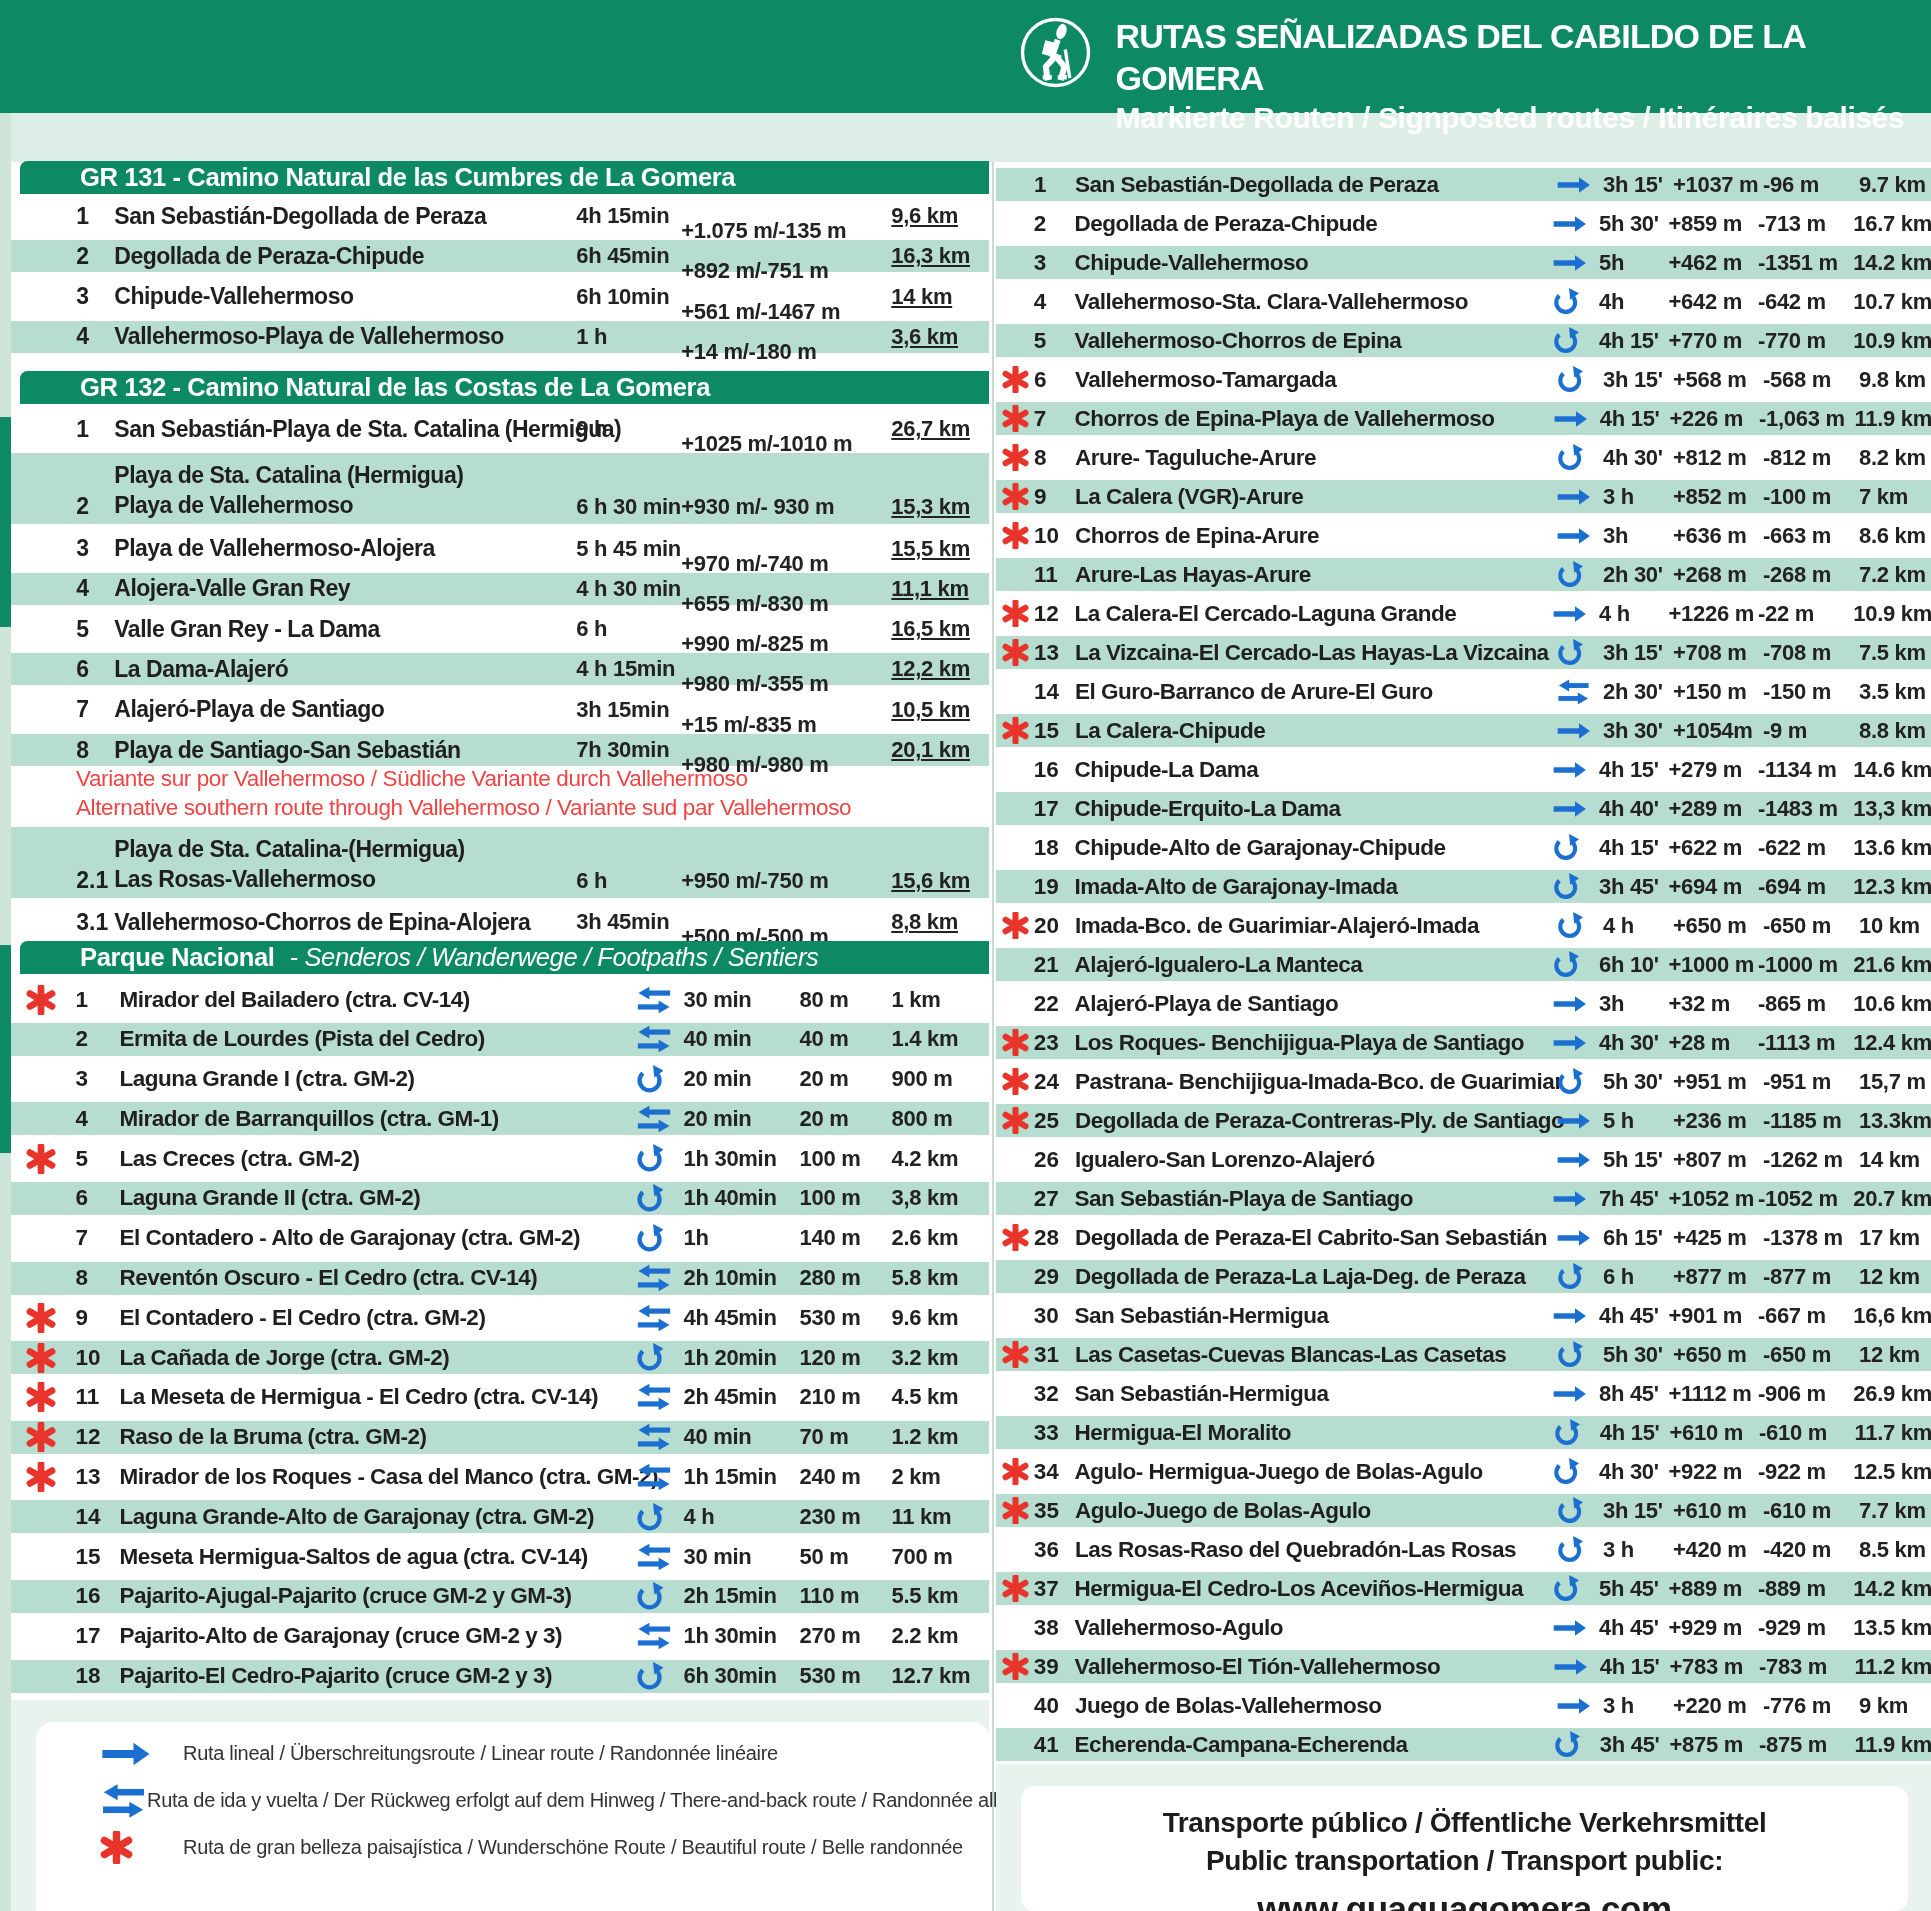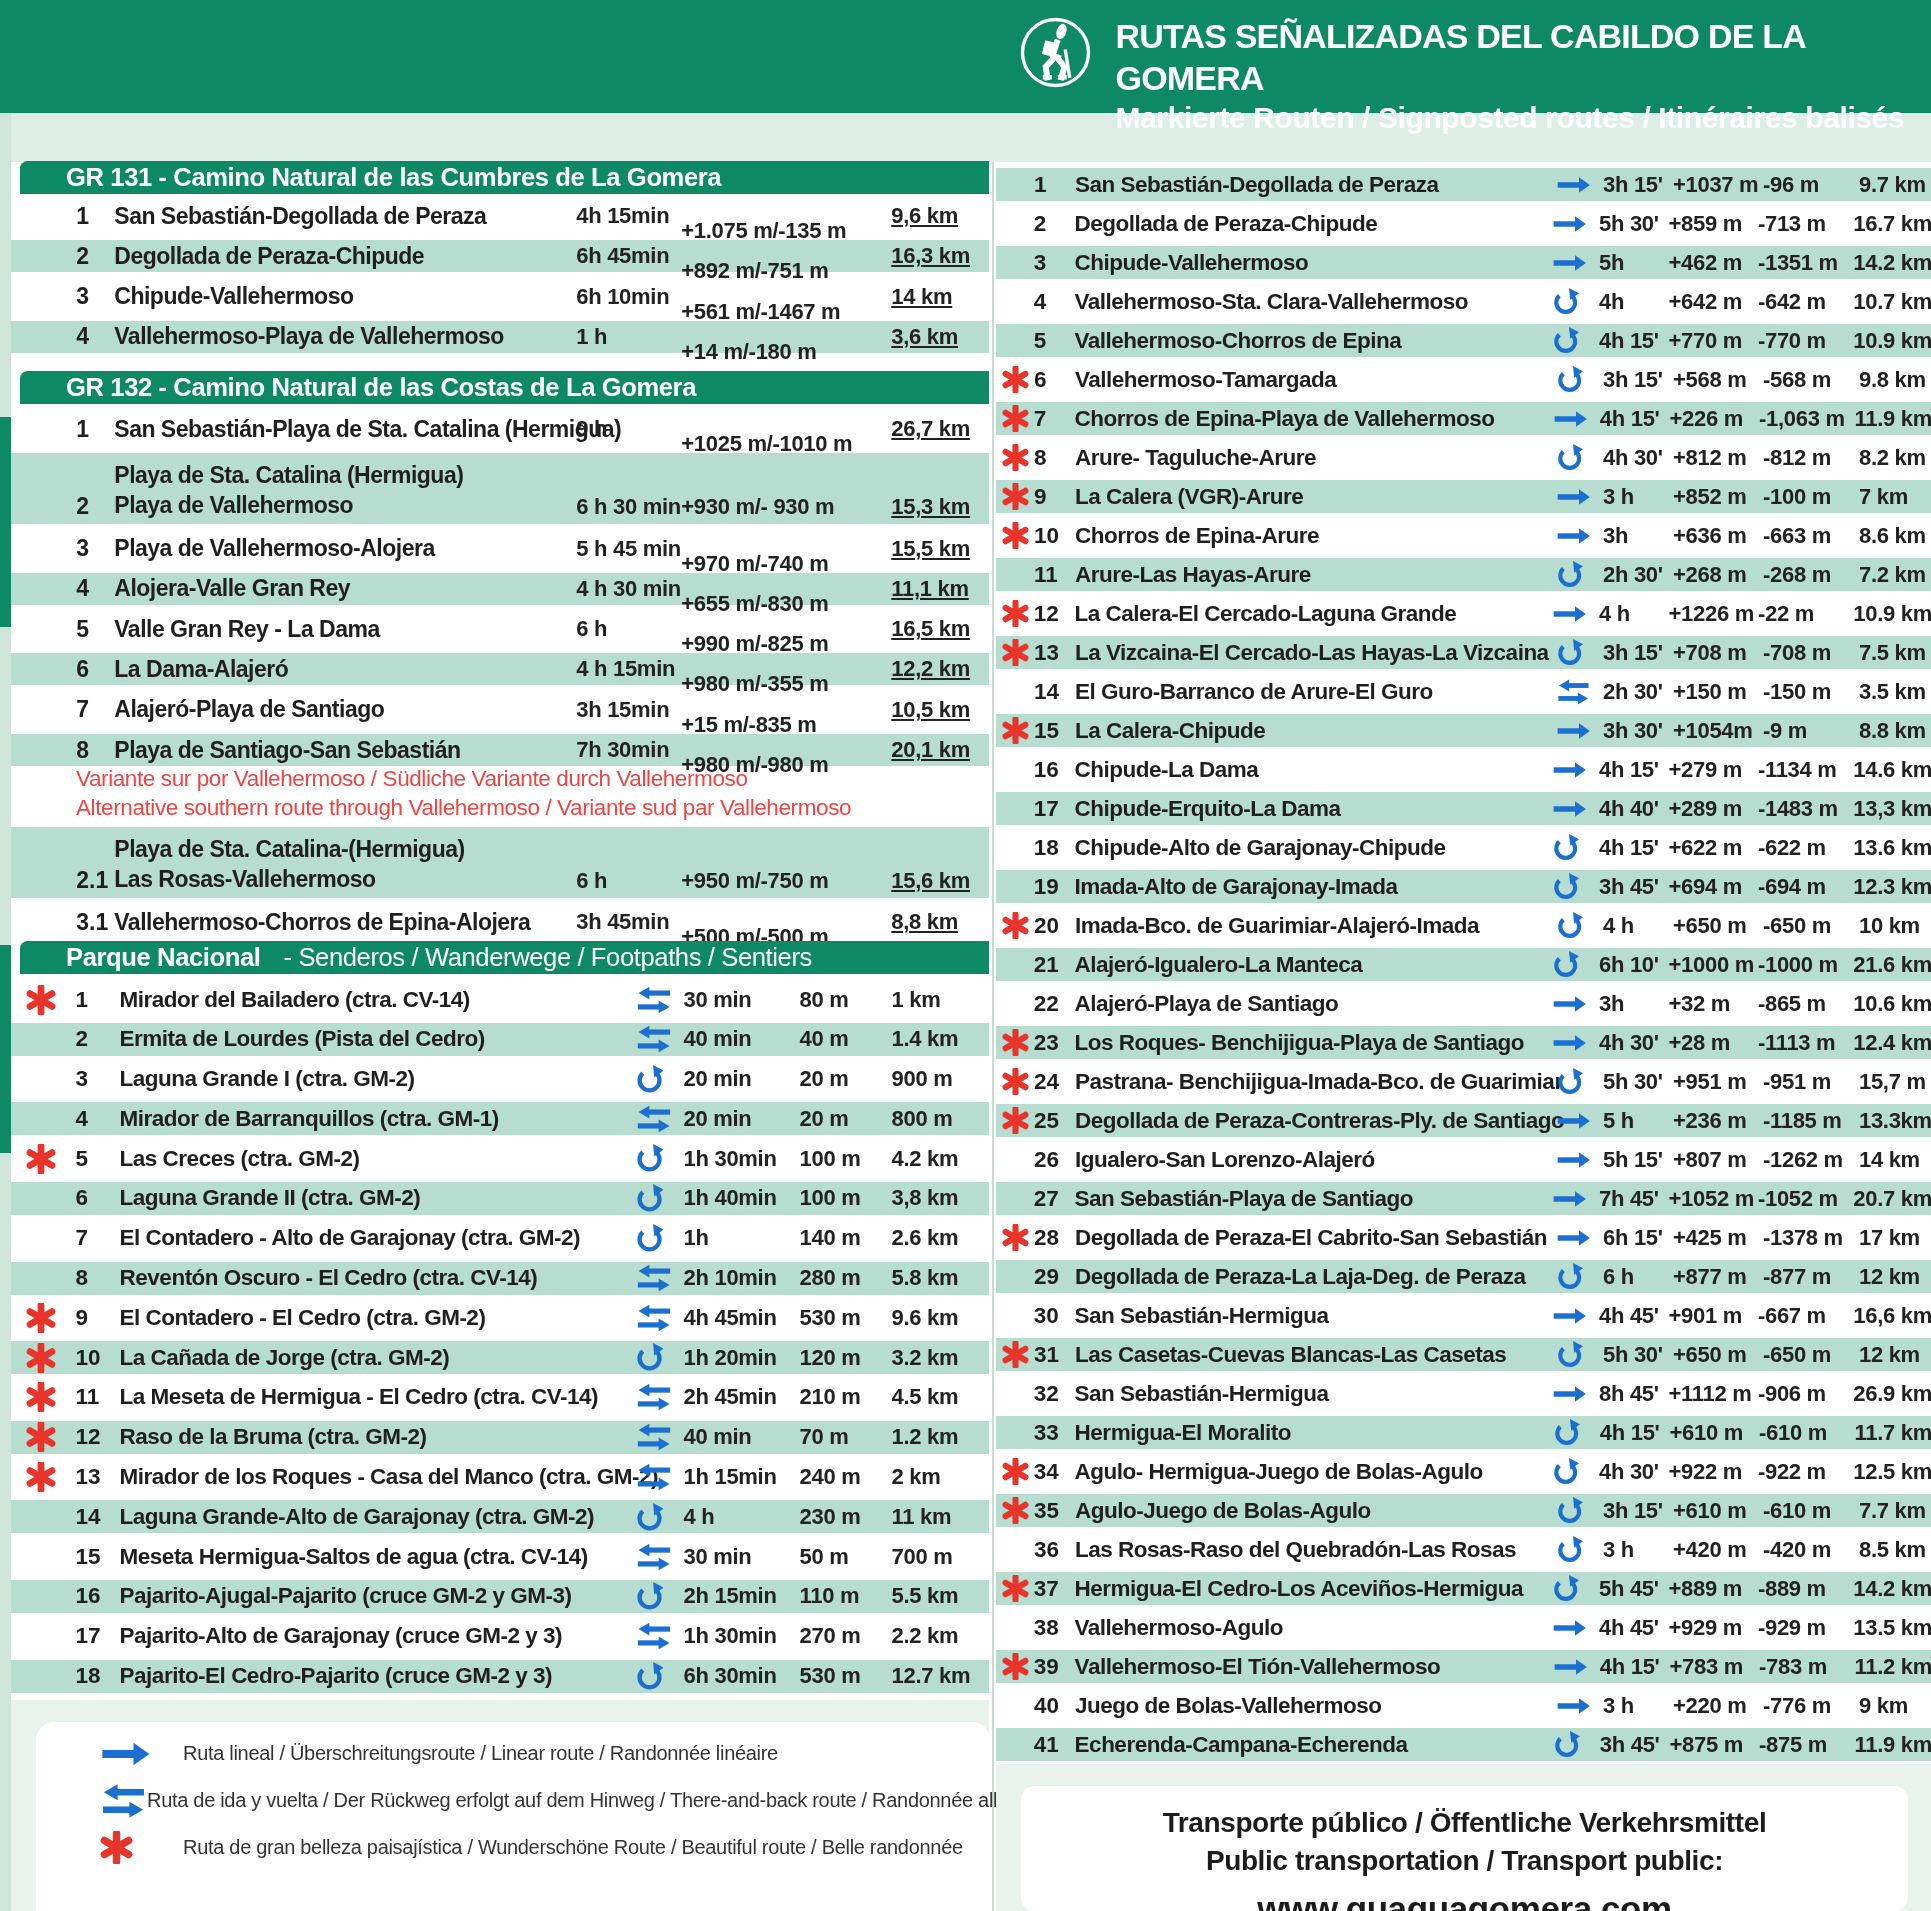--- a/index.html
+++ b/index.html
@@ -20,24 +20,24 @@
   
   #main-header{left:1018px;top:15px;display:flex;align-items:flex-start;}
   #main-header .hiker{width:75px;height:75px;flex:0 0 auto;}
   #main-header .titles{margin-left:22.5px;color:#ffffff;}
   #main-header .t1{font-size:34px;font-weight:700;letter-spacing:-0.8px;line-height:42px;}
   #main-header .t2{font-size:30px;font-weight:700;letter-spacing:-0.4px;line-height:38px;}
 
   
   .sec-header{
     left:20px;width:969px;height:33px;background:#0d8a64;color:#fff;
-    display:flex;align-items:center;padding-left:46px;box-sizing:border-box;
+    display:flex;align-items:center;padding-left:60px;box-sizing:border-box;
     font-size:25.6px;font-weight:700;border-radius:7.5px 0 0 0;letter-spacing:-0.4px;
   }
-  .sec-header .light{font-weight:400;margin-left:23px;}
+  .sec-header .light{font-weight:400;margin-left:15px;font-style:italic;}
 
   
   .rows{display:flex;flex-direction:column;}
   .row{display:flex;align-items:center;box-sizing:border-box;}
   .row.white{background:#ffffff;}
   .row.mint{background:#b7dcd0;}
   .c{box-sizing:border-box;white-space:nowrap;overflow:visible;}
   .c-num{font-weight:700;font-size:23px;}
   .c-name{font-weight:700;font-size:23px;letter-spacing:-0.5px;}
   .val{font-weight:600;font-size:22px;letter-spacing:-0.3px;color:#222;}

